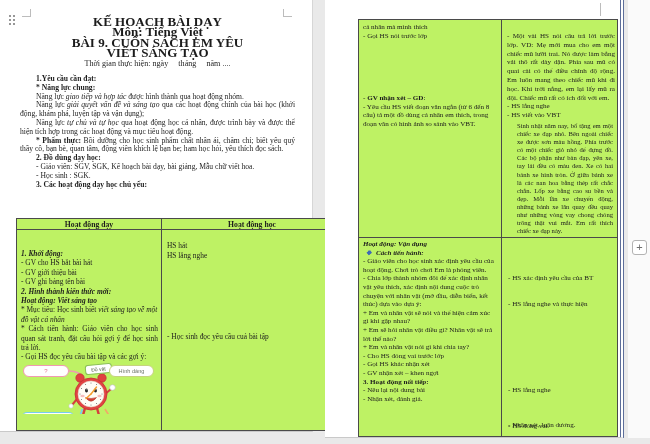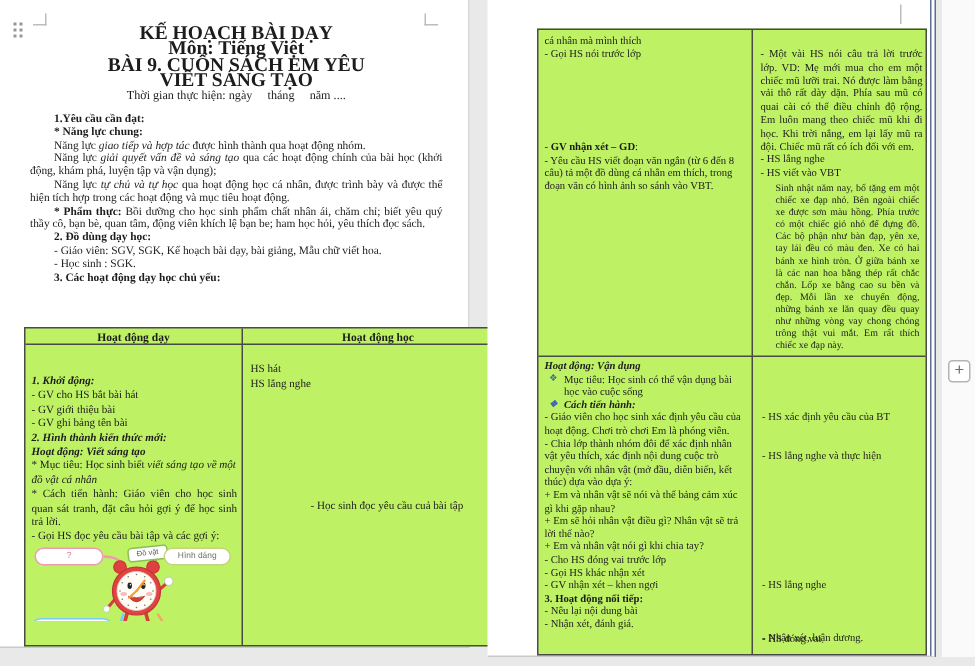--- a/index.html
+++ b/index.html
@@ -187,21 +187,21 @@
           <div class="bub" id="busage">Cách sử dụng</div>
           <div class="bub" id="bstruct">Cấu tạo</div>
         </div>
 
         <div class="tline">- Cho HS thảo luận nhóm đôi nói về đồ vật</div>
       </div>
 
       <div class="cell cell-r">
         <div class="abs" style="top:10px;">HS hát</div>
         <div class="abs" style="top:20px;">HS lắng nghe</div>
-        <div class="abs" style="top:101px;margin-left:40px;">- Học sinh đọc yêu cầu cuả bài tập</div>
+        <div class="abs" style="top:101px;">- Học sinh đọc yêu cầu cuả bài tập</div>
       </div>
     </div>
 
     <div id="drag-handle" title="">
       <i></i>
         <i></i>
         <i></i>
         <i></i>
         <i></i>
         <i></i>
@@ -224,25 +224,25 @@
 
       <div class="cell r1r">
         <div class="t2line long" style="margin-top:10px;">- Một vài HS nói câu trả lời trước lớp. VD: Mẹ mới mua cho em một chiếc mũ lưỡi trai. Nó được làm bằng vải thô rất dày dặn. Phía sau mũ có quai cài có thể điều chỉnh độ rộng. Em luôn mang theo chiếc mũ khi đi học. Khi trời nắng, em lại lấy mũ ra đội. Chiếc mũ rất có ích đối với em.</div>
         <div class="t2line">- HS lắng nghe</div>
         <div class="t2line">- HS viết vào VBT</div>
         <div id="b3">Sinh nhật năm nay, bố tặng em một chiếc xe đạp nhỏ. Bên ngoài chiếc xe được sơn màu hồng. Phía trước có một chiếc giỏ nhỏ để đựng đồ. Các bộ phận như bàn đạp, yên xe, tay lái đều có màu đen. Xe có hai bánh xe hình tròn. Ở giữa bánh xe là các nan hoa bằng thép rất chắc chắn. Lốp xe bằng cao su bền và đẹp. Mỗi lần xe chuyển động, những bánh xe lăn quay đều quay như những vòng vay chong chóng trông thật vui mắt. Em rất thích chiếc xe đạp này.</div>
       </div>
 
       <div class="cell r2l">
         <div class="t2line bi">Hoạt động: Vận dụng</div>
-        <div class="t2line blt"><span class="diamond">❖</span><span>Mục tiêu: Học sinh có thể vận dụng bài học vào cuộc sống</span></div>
+        <div class="t2line blt"><span class="diamond">❖</span></div>
         <div class="t2line blt bi"><span class="diamond">❖</span><span>Cách tiến hành:</span></div>
         <div class="t2line">- Giáo viên cho học sinh xác định yêu cầu của hoạt động. Chơi trò chơi Em là phóng viên.</div>
         <div class="t2line">- Chia lớp thành nhóm đôi để xác định nhân vật yêu thích, xác định nội dung cuộc trò chuyện với nhân vật (mở đầu, diễn biến, kết thúc) dựa vào dựa ý:</div>
-        <div class="t2line">+ Em và nhân vật sẽ nói và thể bảng cảm xúc gì khi gặp nhau?</div>
+        <div class="t2line">+ Em và nhân vật sẽ nói và thể hiện cảm xúc gì khi gặp nhau?</div>
         <div class="t2line">+ Em sẽ hỏi nhân vật điều gì? Nhân vật sẽ trả lời thế nào?</div>
         <div class="t2line">+ Em và nhân vật nói gì khi chia tay?</div>
         <div class="t2line">- Cho HS đóng vai trước lớp</div>
         <div class="t2line">- Gọi HS khác nhận xét</div>
         <div class="t2line">- GV nhận xét – khen ngợi</div>
         <div class="t2line bh">3. Hoạt động nối tiếp:</div>
         <div class="t2line">- Nêu lại nội dung bài</div>
         <div class="t2line">- Nhận xét, đánh giá.</div>
       </div>
 

